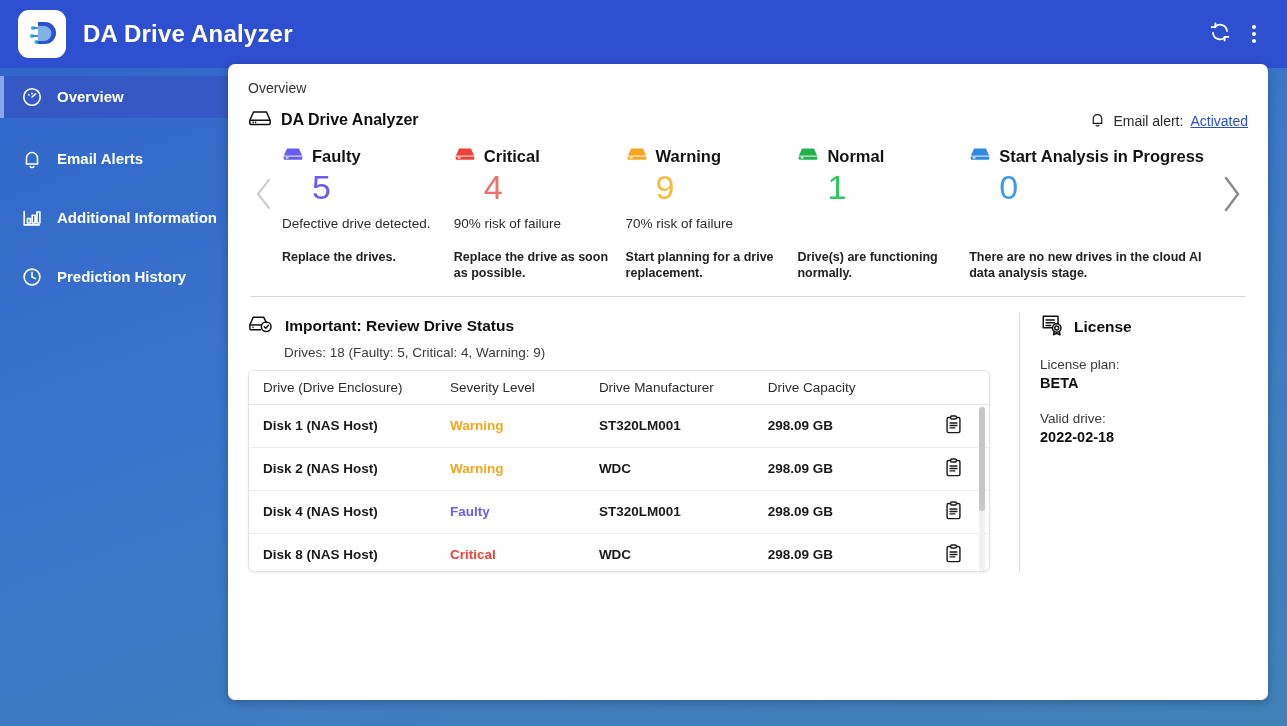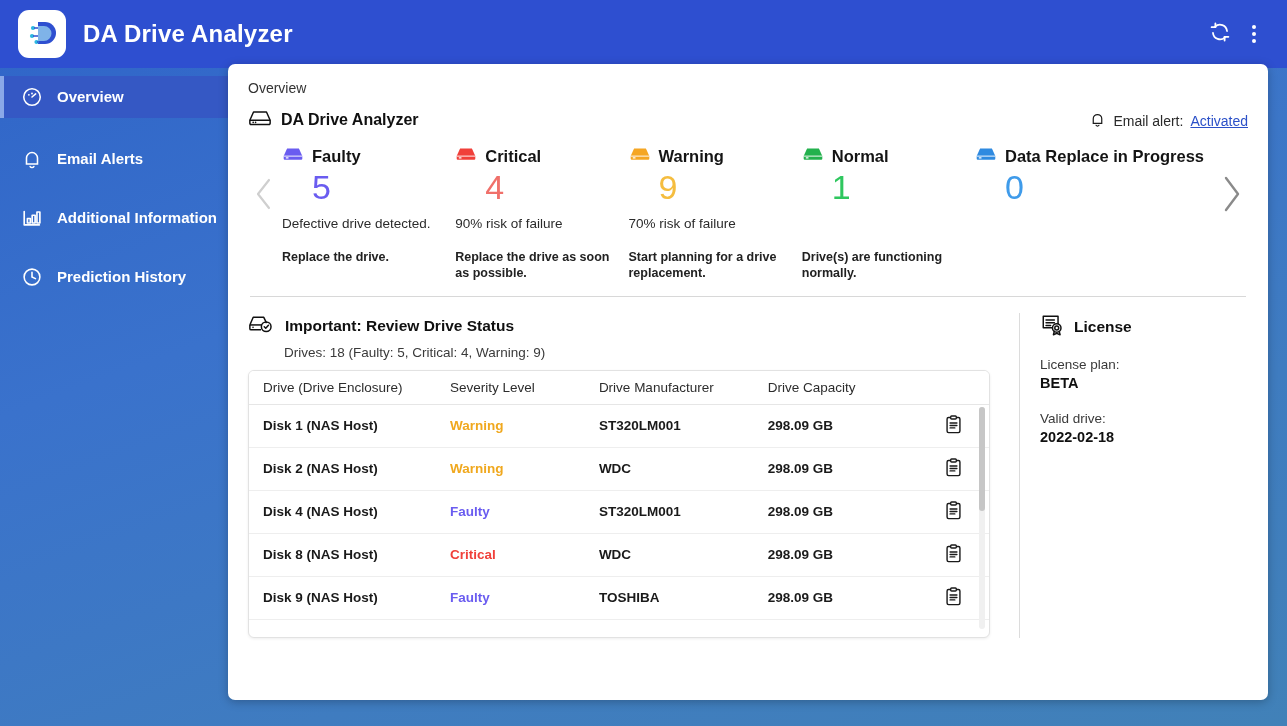--- a/index.html
+++ b/index.html
@@ -100,21 +100,21 @@
   .lower-left { width: 755px; flex: 0 0 755px; }
   .lower-right { flex: 1 1 auto; border-left: 1px solid #dcdcdc; padding-left: 20px; margin-left: 16px; }
 
   .sec-title-line { display: flex; align-items: center; gap: 11px; }
   .sec-title { font-size: 15.5px; font-weight: bold; color: #101010; }
   .sec-sub { font-size: 13.5px; color: #3a3a3a; margin-top: 6px; margin-left: 36px; }
 
   
   .tablebox {
     margin-top: 10px; border: 1px solid #e2e2e2; border-radius: 6px;
-    background: #fff; width: 742px; height: 268px; overflow: hidden; position: relative;
+    background: #fff; width: 742px; height: 202px; overflow: hidden; position: relative;
     box-shadow: 0 1px 3px rgba(0,0,0,.07);
   }
   table { width: 100%; border-collapse: collapse; table-layout: fixed; }
   thead th {
     text-align: left; font-size: 13.5px; font-weight: normal; color: #2d2d2d;
     padding: 9px 0 9px 0; border-bottom: 1px solid #e6e6e6; background: #fff;
   }
   tbody td {
     font-size: 13.5px; color: #1a1a1a; padding: 10px 0; border-bottom: 1px solid #eeeeee;
     white-space: nowrap; overflow: hidden; font-weight: bold;
@@ -284,21 +284,21 @@
             <svg width="22" height="16" viewBox="0 0 26 18">
               <path d="M2 11.5 L6 2.5 H20 L24 11.5 v3 a1.3 1.3 0 0 1-1.3 1.3 H3.3 A1.3 1.3 0 0 1 2 14.5 z" fill="#6a5cf0"></path>
               <path d="M2 11.5 H24" stroke="#ffffff" stroke-width="1.1"></path>
               <rect x="4.4" y="12.9" width="3.4" height="1.5" rx=".6" fill="#ffffff"></rect>
             </svg>
           </span>
           <span class="card-name">Faulty</span>
         </div>
         <div class="card-count" style="color:#6a5cf0">5</div>
         <div class="card-desc">Defective drive detected.</div>
-        <div class="card-action">Replace the drive.</div>
+        <div class="card-action">Replace the drives.</div>
       </div>
 
       <div class="card">
         <div class="card-head">
           <span>
             <svg width="22" height="16" viewBox="0 0 26 18">
               <path d="M2 11.5 L6 2.5 H20 L24 11.5 v3 a1.3 1.3 0 0 1-1.3 1.3 H3.3 A1.3 1.3 0 0 1 2 14.5 z" fill="#f0403a"></path>
               <path d="M2 11.5 H24" stroke="#ffffff" stroke-width="1.1"></path>
               <rect x="4.4" y="12.9" width="3.4" height="1.5" rx=".6" fill="#ffffff"></rect>
             </svg>
@@ -344,24 +344,25 @@
 
       <div class="card wide">
         <div class="card-head">
           <span>
             <svg width="22" height="16" viewBox="0 0 26 18">
               <path d="M2 11.5 L6 2.5 H20 L24 11.5 v3 a1.3 1.3 0 0 1-1.3 1.3 H3.3 A1.3 1.3 0 0 1 2 14.5 z" fill="#2f8ae0"></path>
               <path d="M2 11.5 H24" stroke="#ffffff" stroke-width="1.1"></path>
               <rect x="4.4" y="12.9" width="3.4" height="1.5" rx=".6" fill="#ffffff"></rect>
             </svg>
           </span>
-          <span class="card-name">Data Replace in Progress</span>
+          <span class="card-name">Start Analysis in Progress</span>
         </div>
         <div class="card-count" style="color:#3f9bea">0</div>
         <div class="card-desc"></div>
+        <div class="card-action">There are no new drives in the cloud AI data analysis stage.</div>
       </div>
 
     </div>
 
     <div class="arrow">
       <span>
         <svg width="26" height="44" viewBox="0 0 26 44" fill="none" stroke="#8a8a8a" stroke-width="2.4" stroke-linecap="round" stroke-linejoin="round">
           <polyline points="8,6 20,22 8,38"></polyline>
         </svg>
       </span>

